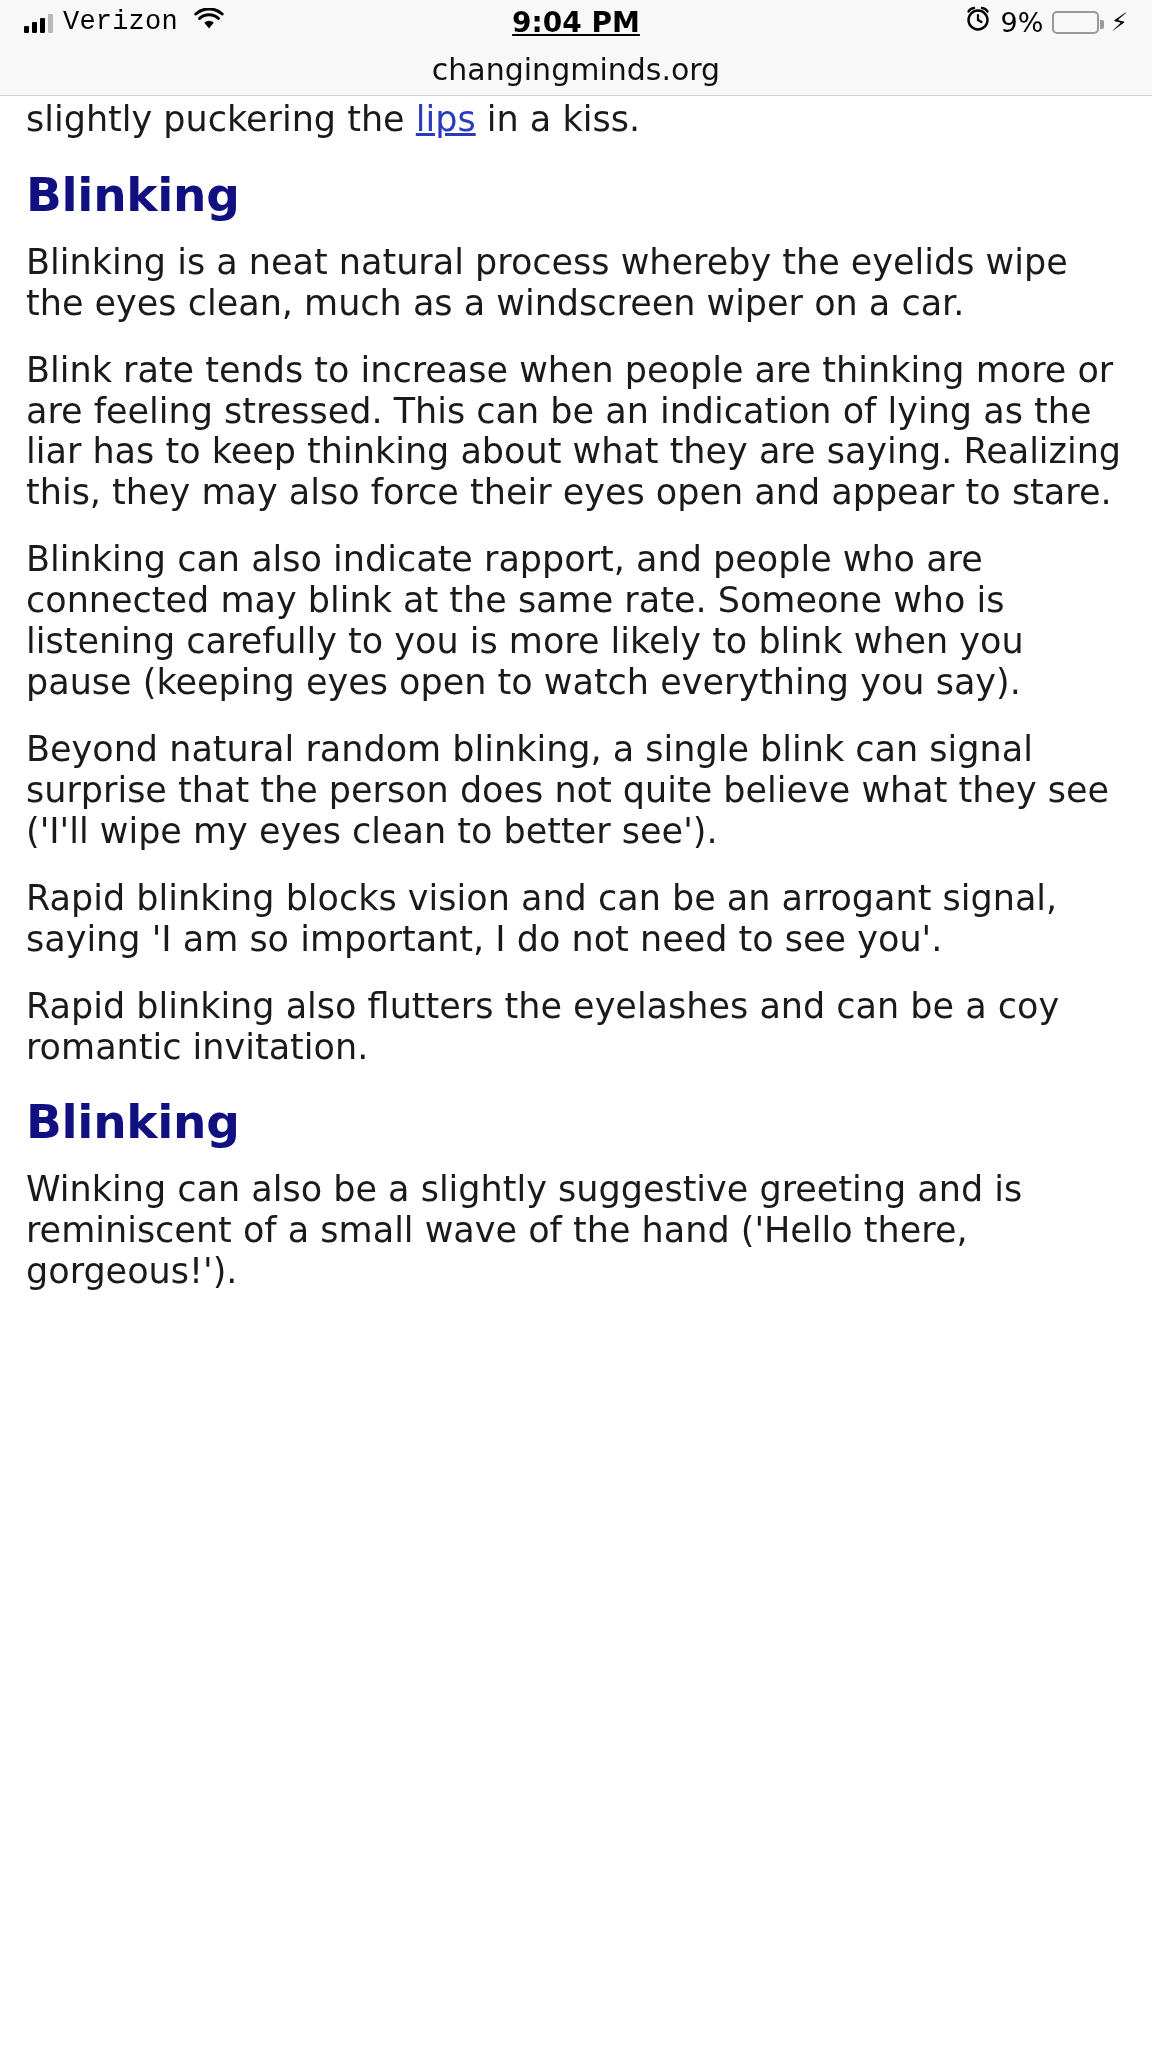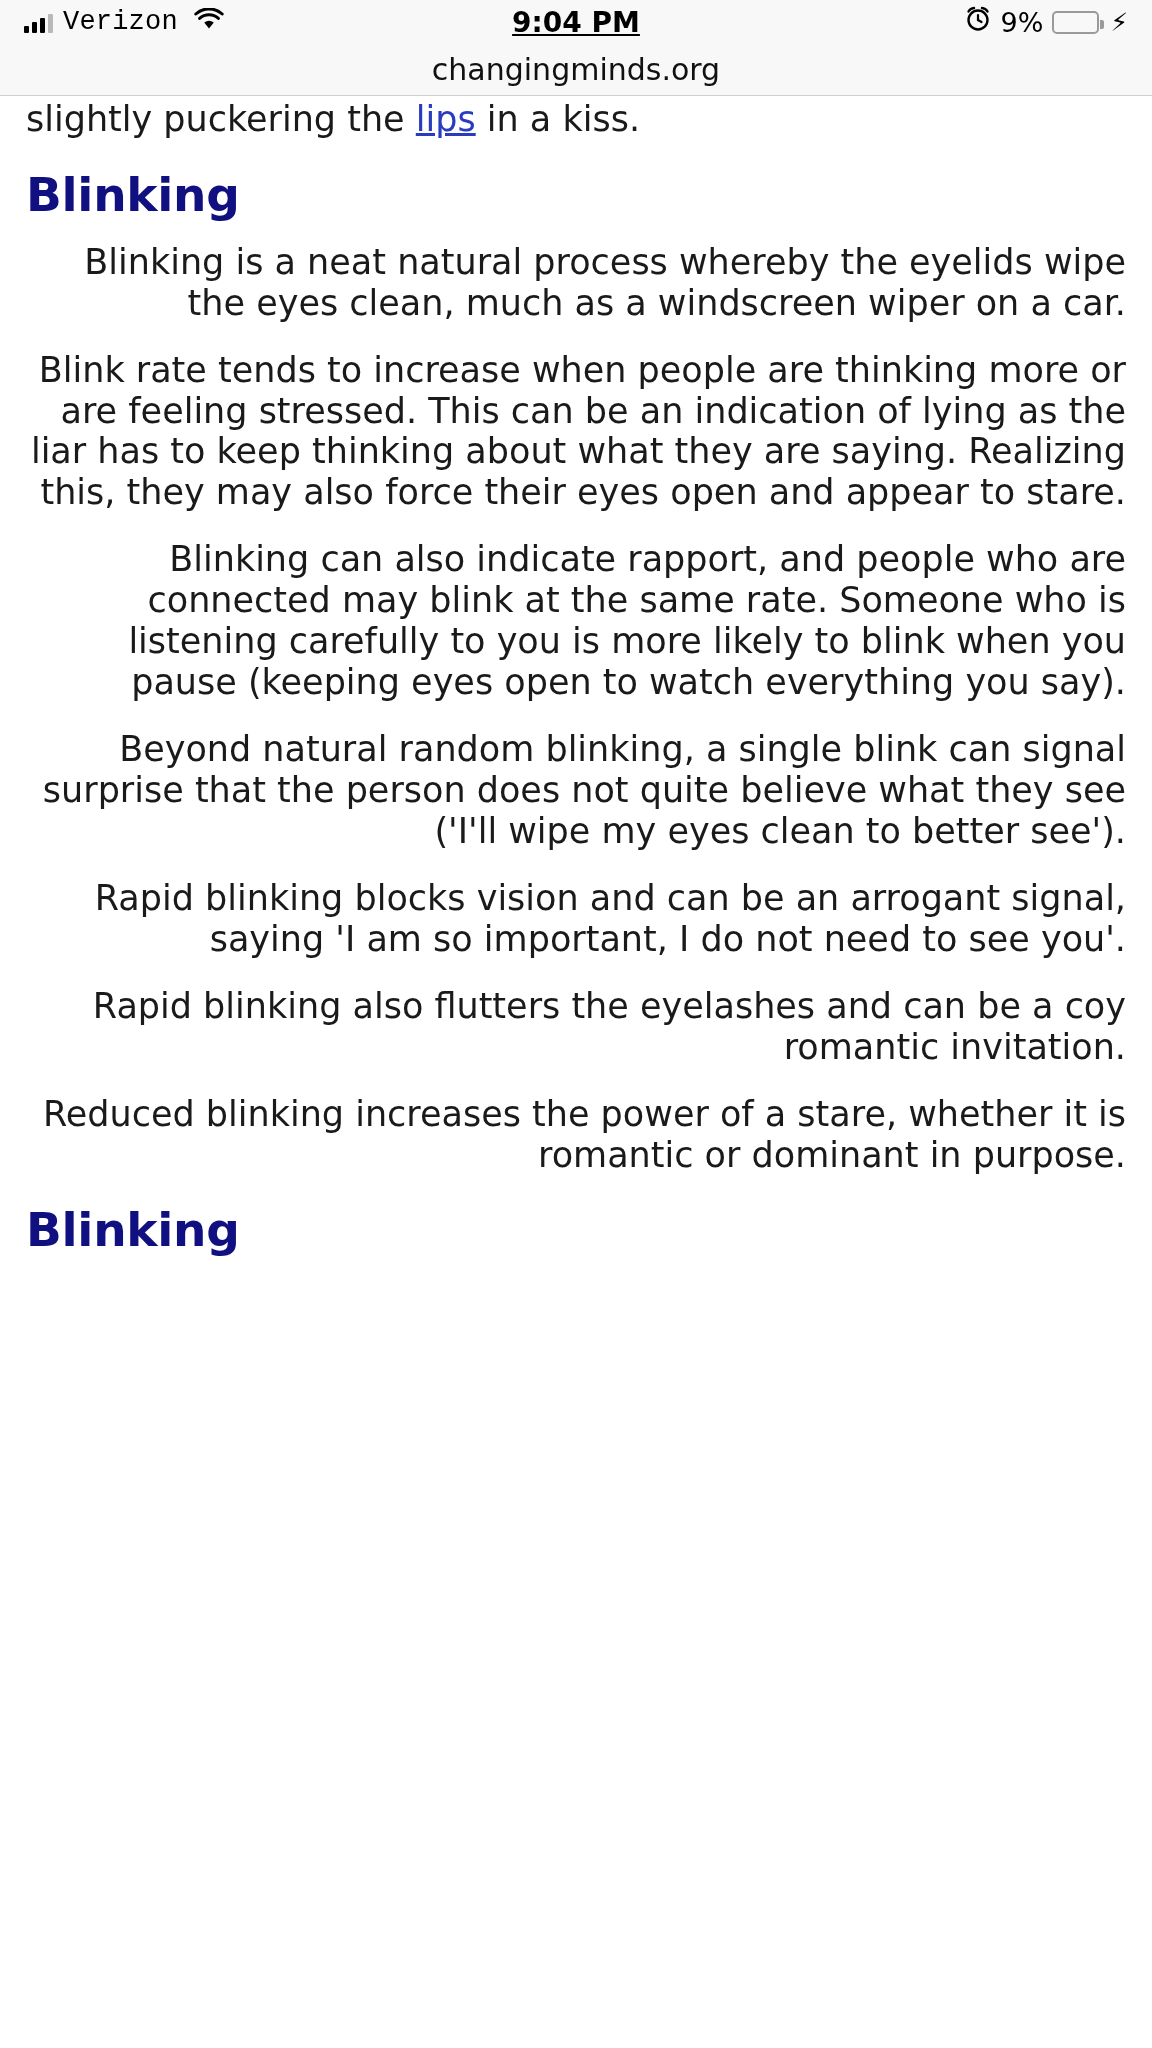--- a/index.html
+++ b/index.html
@@ -127,21 +127,20 @@
     font-size: 47px;
     font-weight: bold;
     margin: 26px 0 20px 0;
     letter-spacing: -0.3px;
   }
   p.body {
     font-size: 35px;
     line-height: 1.17;
     color: #1a1a1a;
     margin: 0 0 26px 0;
-    text-align: right;
   }
   p.body.last { margin-bottom: 0; }
 </style>
 </head>
 <body>
 
 <div class="status-bar">
   <div class="status-left">
     <span class="signal-bars">
       <i></i>
@@ -188,17 +187,17 @@
     <span>slightly puckering the </span><a class="lnk" href="#">lips</a><span> in a kiss.</span>
   </div>
 
   <h2 class="section">Blinking</h2>
   <p class="body">Blinking is a neat natural process whereby the eyelids wipe the eyes clean, much as a windscreen wiper on a car.</p>
   <p class="body">Blink rate tends to increase when people are thinking more or are feeling stressed. This can be an indication of lying as the liar has to keep thinking about what they are saying. Realizing this, they may also force their eyes open and appear to stare.</p>
   <p class="body">Blinking can also indicate rapport, and people who are connected may blink at the same rate. Someone who is listening carefully to you is more likely to blink when you pause (keeping eyes open to watch everything you say).</p>
   <p class="body">Beyond natural random blinking, a single blink can signal surprise that the person does not quite believe what they see ('I'll wipe my eyes clean to better see').</p>
   <p class="body">Rapid blinking blocks vision and can be an arrogant signal, saying 'I am so important, I do not need to see you'.</p>
   <p class="body">Rapid blinking also flutters the eyelashes and can be a coy romantic invitation.</p>
-  <p class="body">Reduced blinking increases the power of a stare, whether it is romantic or dominant in purpose.</p>
 
   <h2 class="section">Blinking</h2>
+  <p class="body last">Winking can also be a slightly suggestive greeting and is reminiscent of a small wave of the hand ('Hello there, gorgeous!').</p>
 
 </div>
 
 </body></html>

